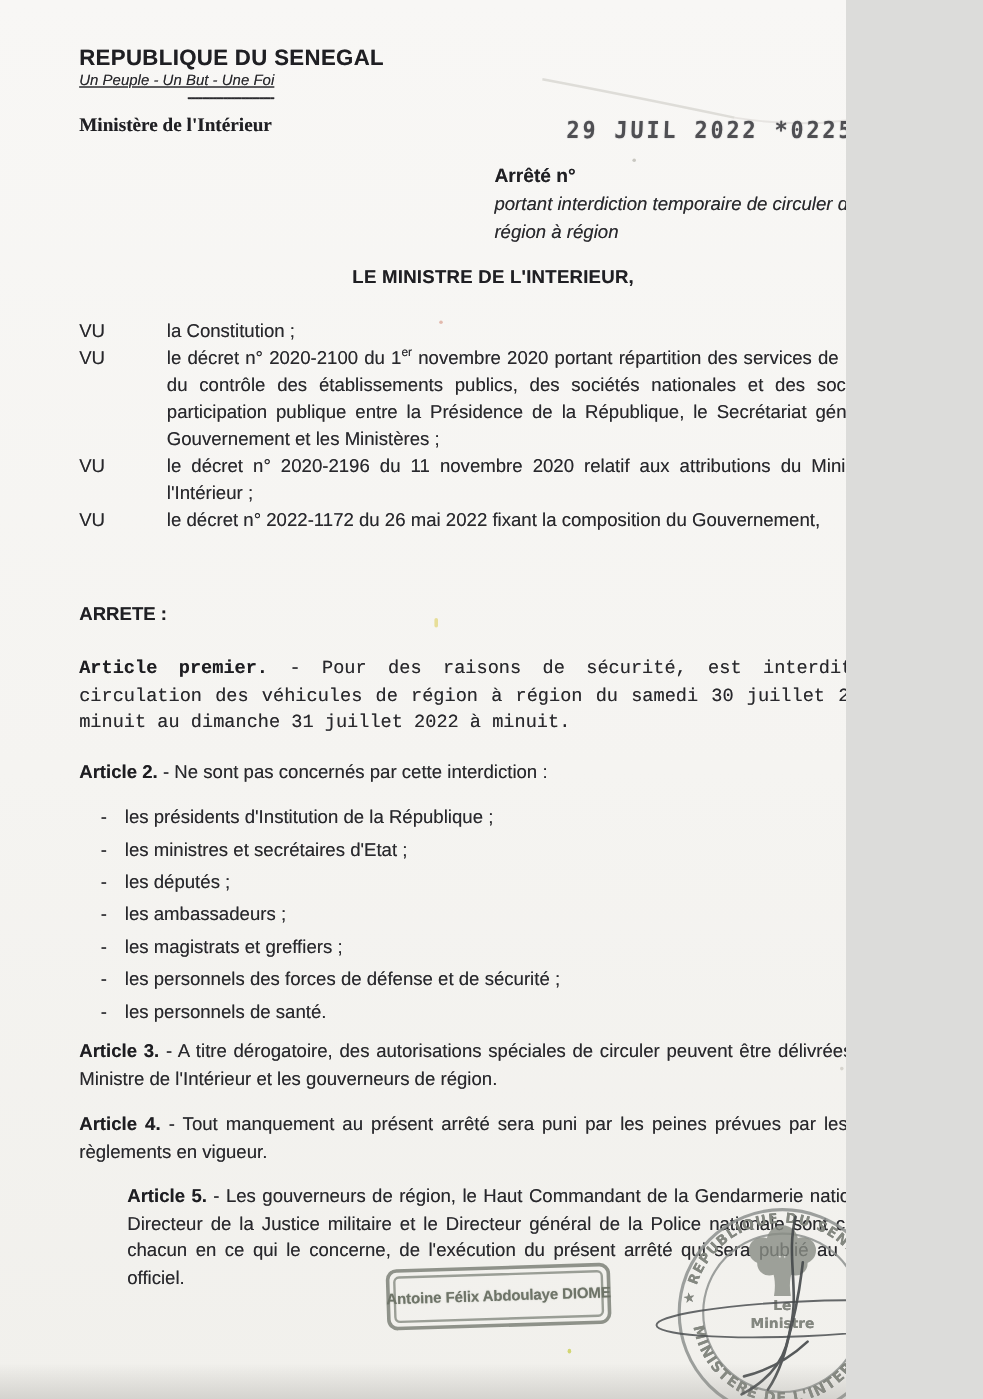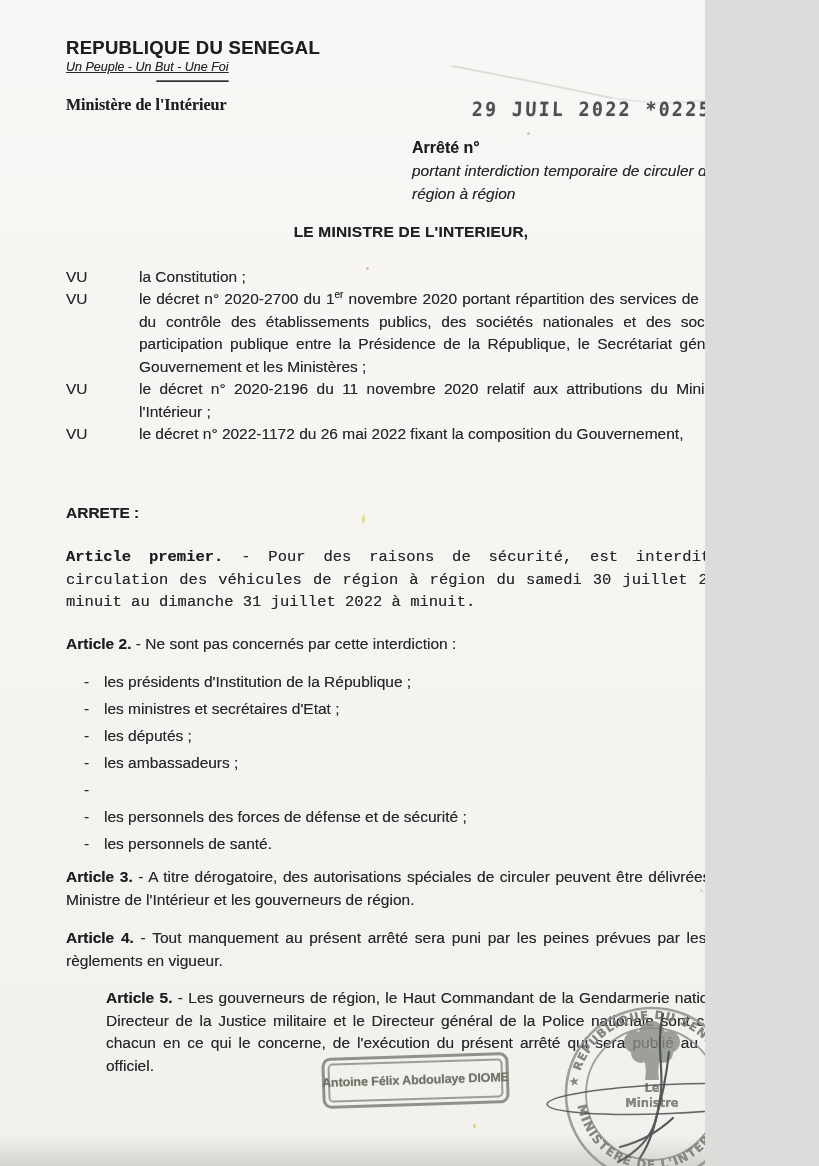--- a/index.html
+++ b/index.html
@@ -86,21 +86,21 @@
 
     <div class="salutation">LE MINISTRE DE L'INTERIEUR,</div>
 
     <div class="visas">
       <div class="visa">
         <span class="vlabel">VU</span>
         <span class="vtext">la Constitution ;</span>
       </div>
       <div class="visa">
         <span class="vlabel">VU</span>
-        <span class="vtext"><span>le décret n° 2020-2700 du 1</span><sup class="ord">er</sup><span> novembre 2020 portant répartition des services de l'Etat et du contrôle des établissements publics, des sociétés nationales et des sociétés à participation publique entre la Présidence de la République, le Secrétariat général du Gouvernement et les Ministères ;</span></span>
+        <span class="vtext"><span>le décret n° 2020-2100 du 1</span><sup class="ord">er</sup><span> novembre 2020 portant répartition des services de l'Etat et du contrôle des établissements publics, des sociétés nationales et des sociétés à participation publique entre la Présidence de la République, le Secrétariat général du Gouvernement et les Ministères ;</span></span>
       </div>
       <div class="visa">
         <span class="vlabel">VU</span>
         <span class="vtext">le décret n° 2020-2196 du 11 novembre 2020 relatif aux attributions du Ministre de l'Intérieur ;</span>
       </div>
       <div class="visa">
         <span class="vlabel">VU</span>
         <span class="vtext">le décret n° 2022-1172 du 26 mai 2022 fixant la composition du Gouvernement,</span>
       </div>
     </div>
@@ -123,20 +123,21 @@
       <div class="exemption">
           <span class="bullet">-</span>
           <span>les députés ;</span>
         </div>
       <div class="exemption">
           <span class="bullet">-</span>
           <span>les ambassadeurs ;</span>
         </div>
       <div class="exemption">
           <span class="bullet">-</span>
+          <span>les magistrats et greffiers ;</span>
         </div>
       <div class="exemption">
           <span class="bullet">-</span>
           <span>les personnels des forces de défense et de sécurité ;</span>
         </div>
       <div class="exemption">
           <span class="bullet">-</span>
           <span>les personnels de santé.</span>
         </div>
     </div>

